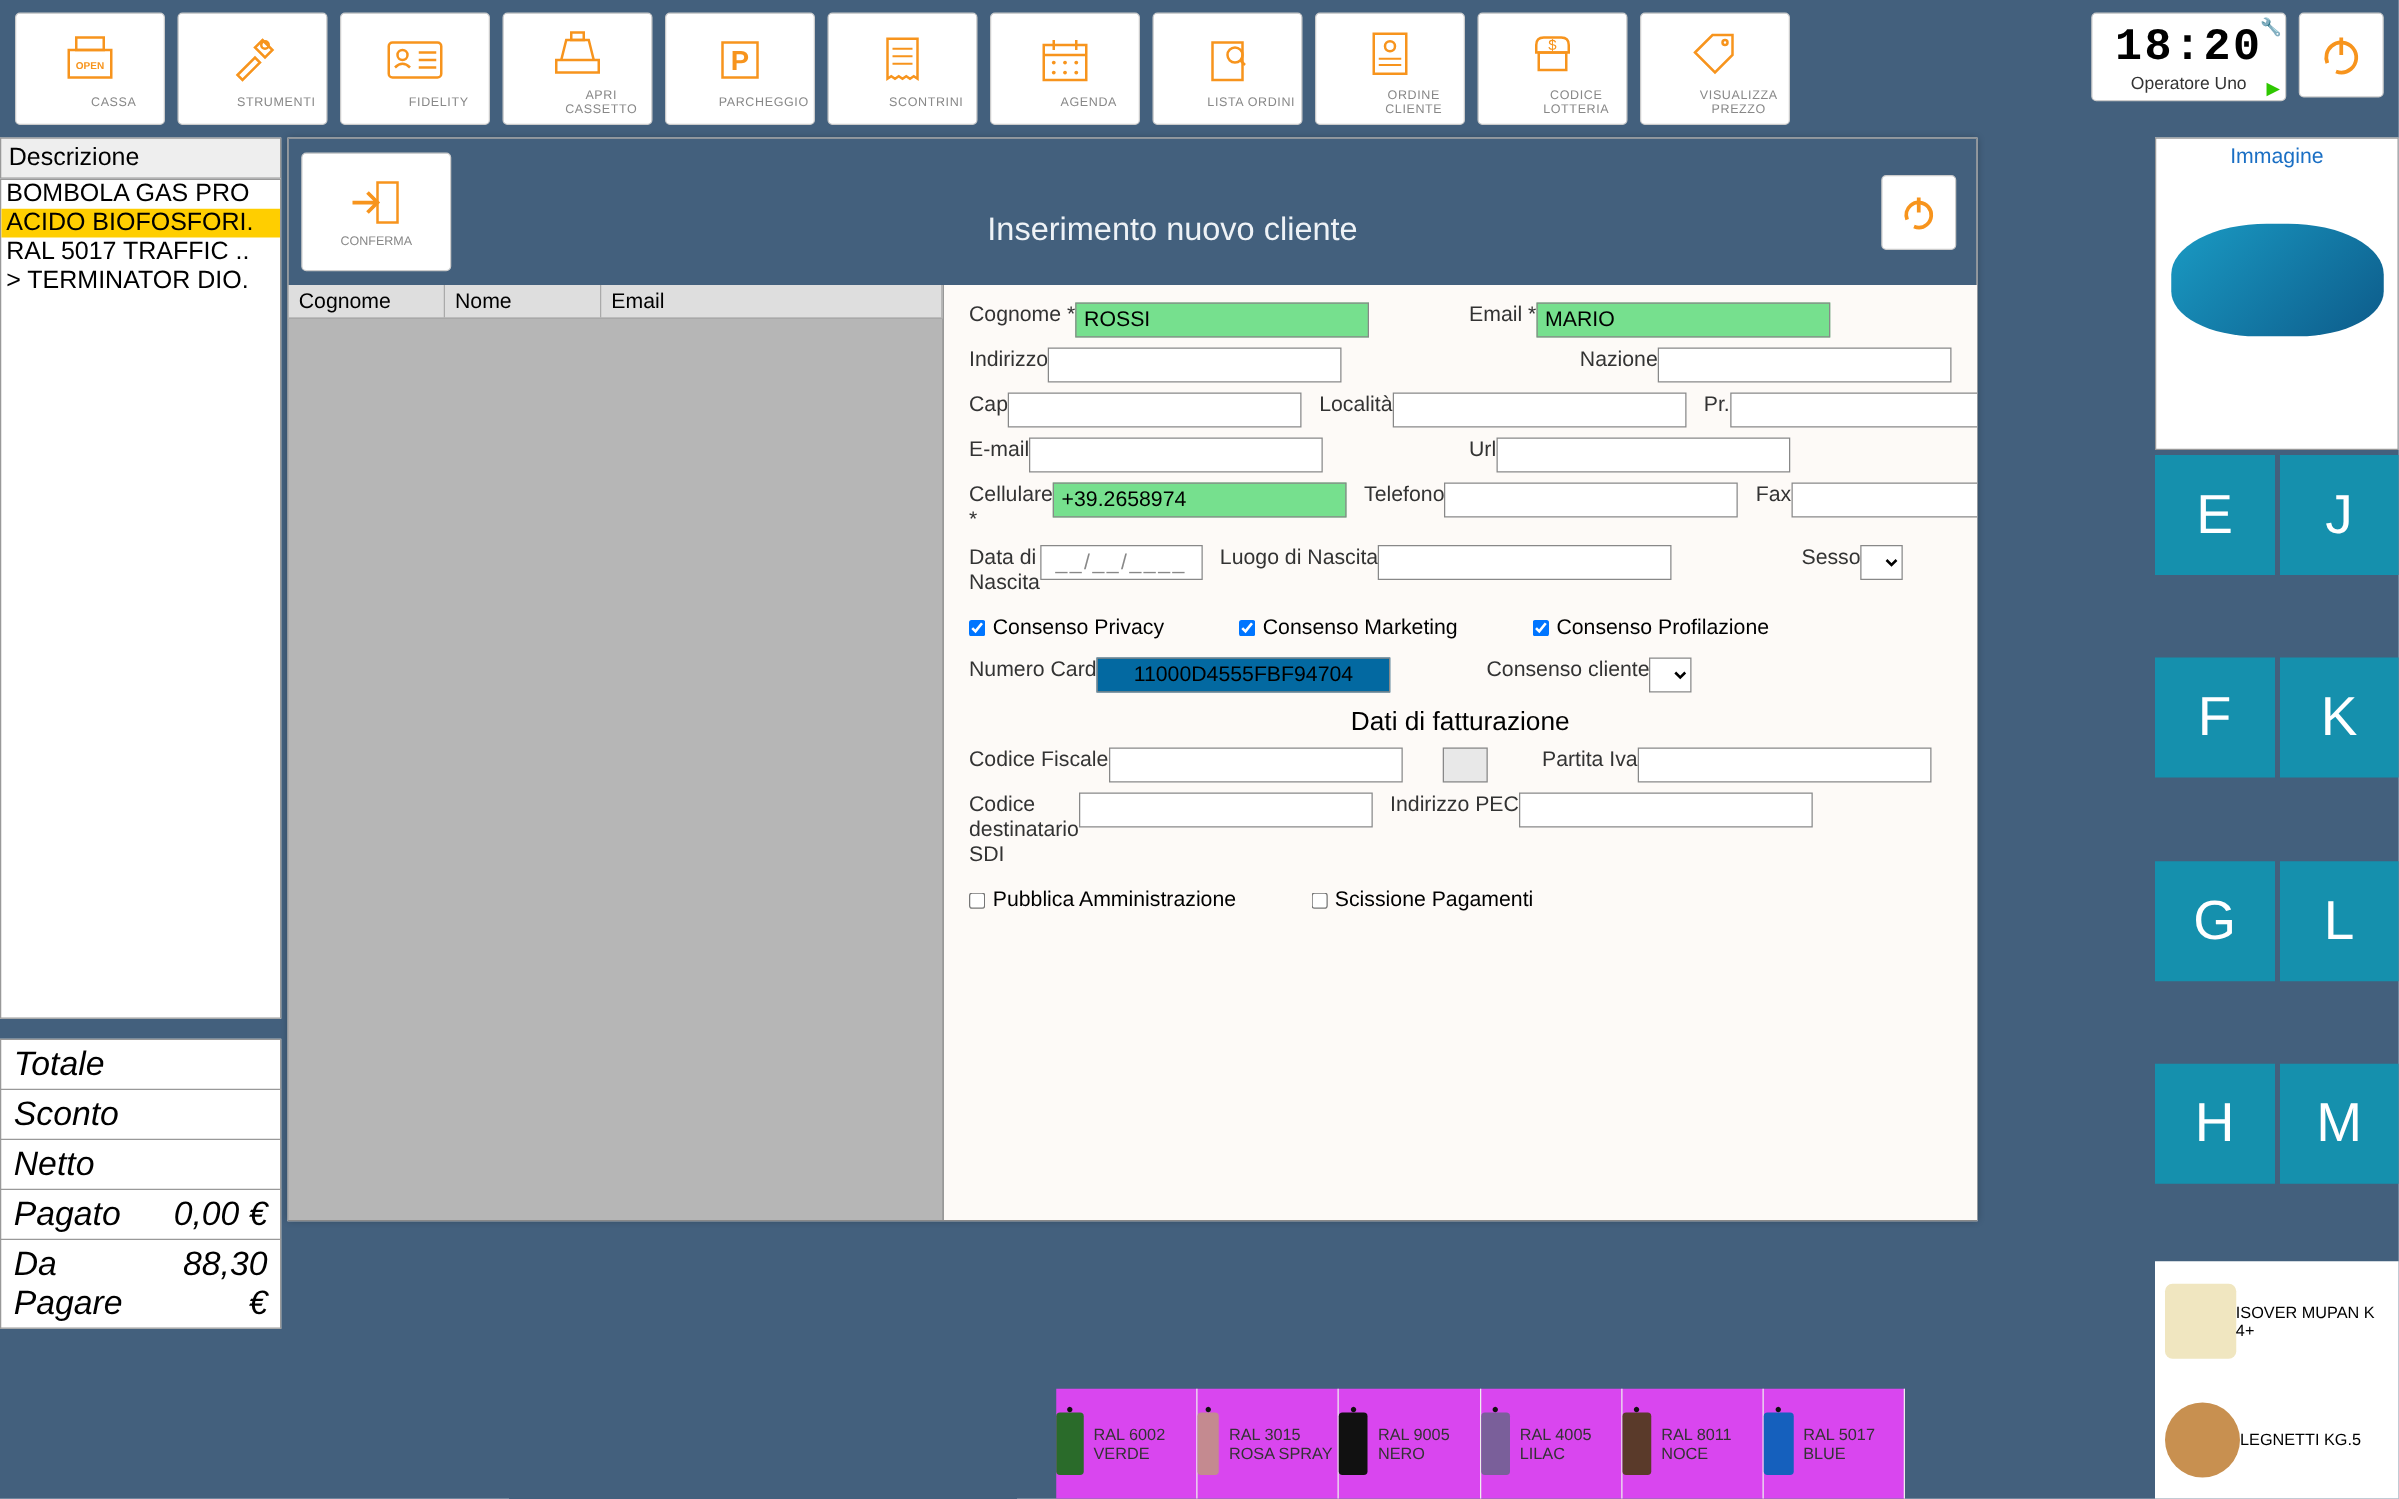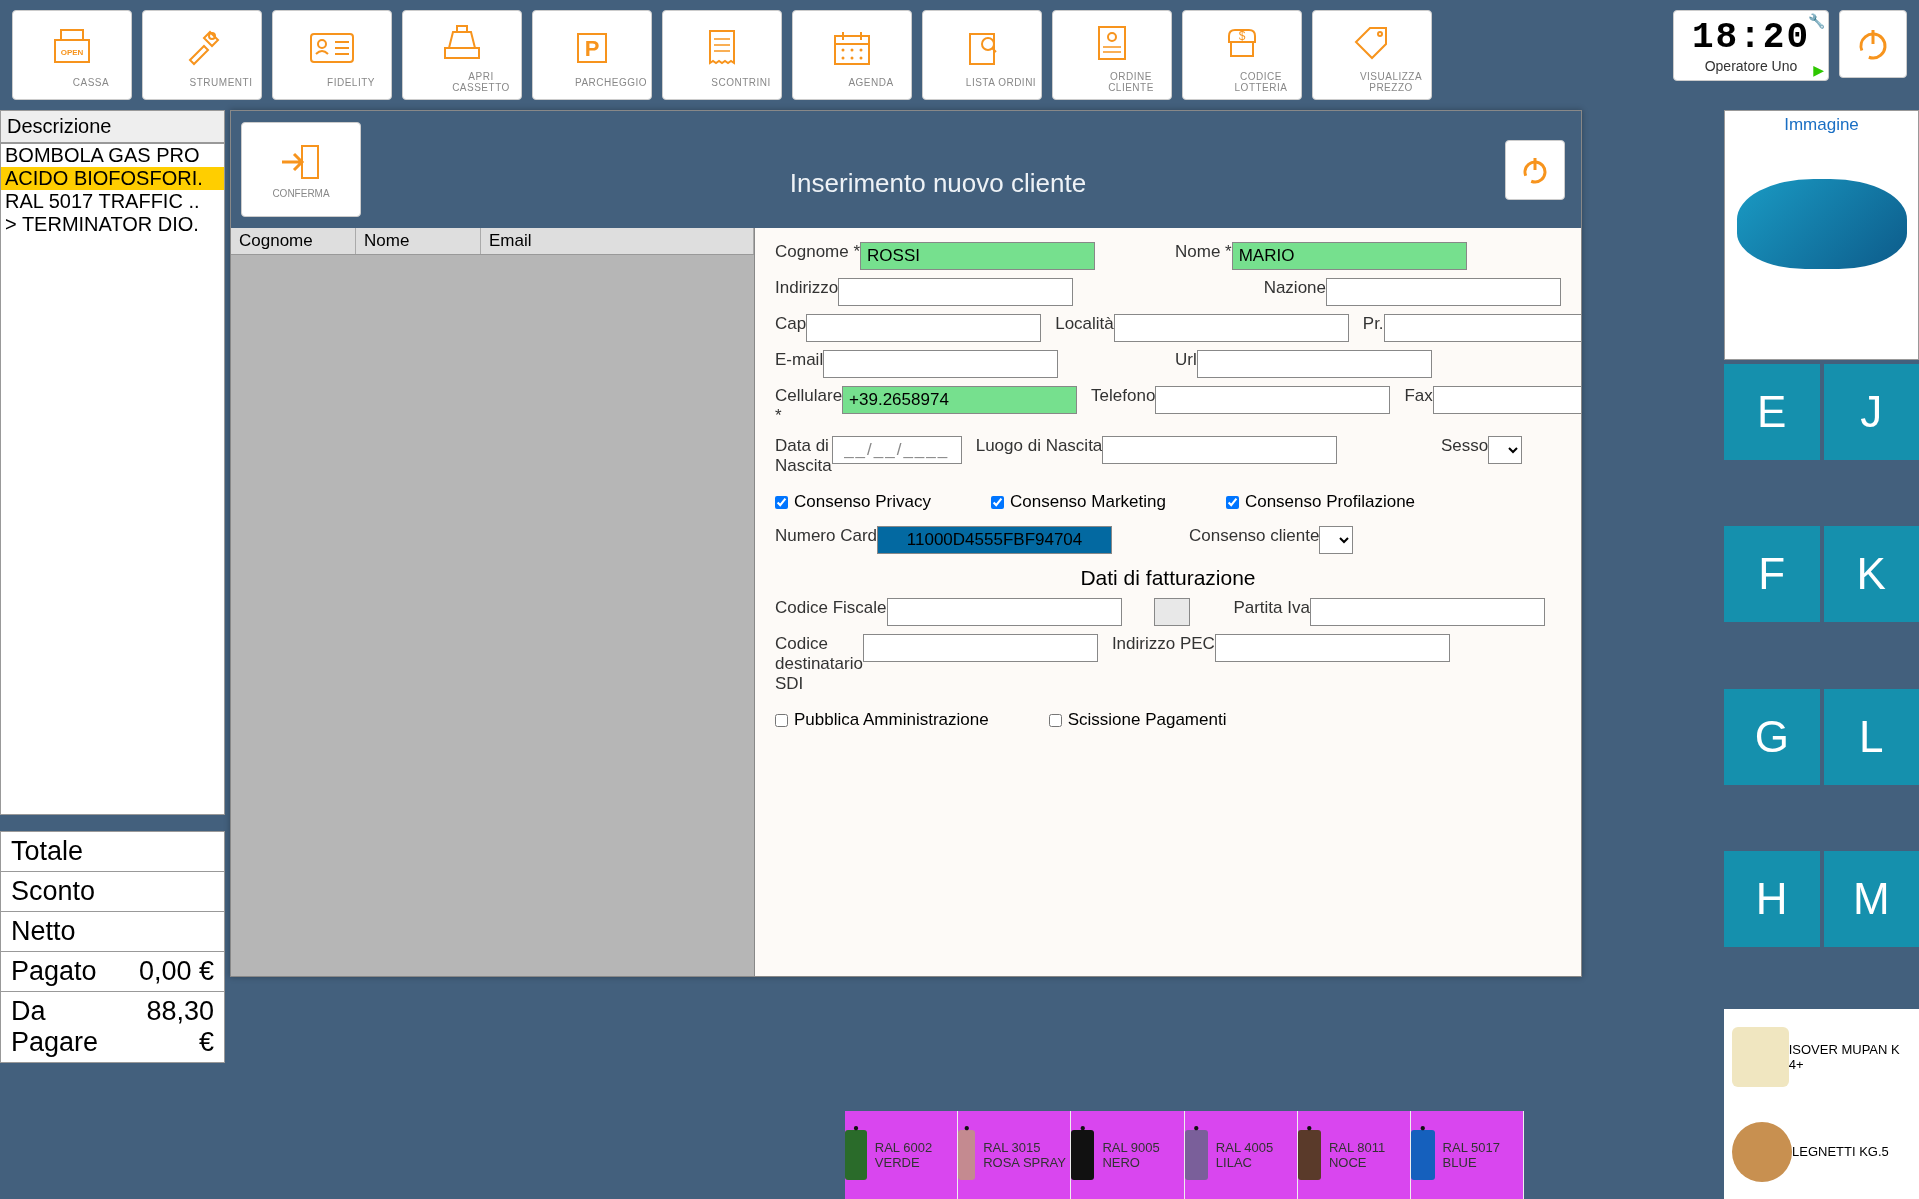--- a/index.html
+++ b/index.html
@@ -24,21 +24,21 @@
 .right-col { width: 195px; display: flex; flex-direction: column; }
 
 
 .desc-head { background: #eee; border: 1px solid #999; padding: 4px 6px; font-size: 20px; }
 .desc-list { background: #fff; border: 1px solid #999; flex: 0 0 672px; overflow: hidden; }
 .desc-item { padding: 0px 4px; font-size: 20px; white-space: nowrap; overflow: hidden; }
 .desc-item.selected { background: #ffce00; }
 
 
 .totals { background: #fff; border-top: 1px solid #999; }
-.totals-row { display: flex; justify-content: space-between; padding: 4px 10px; border: 1px solid #999; border-top: none; font-size: 27px; }
+.totals-row { display: flex; justify-content: space-between; padding: 4px 10px; border: 1px solid #999; border-top: none; font-size: 27px; font-style: italic; }
 .totals-row .val { text-align: right; }
 
 
 .center { flex: 1; position: relative; }
 .modal { position: absolute; left: 5px; top: 0; width: 1352px; height: 867px; background: #fff; border: 1px solid #888; box-shadow: 0 0 6px rgba(0,0,0,0.3); z-index: 10; }
 .modal-header { background: #43607d; color: #fff; height: 117px; display: flex; align-items: center; }
 .confirm-btn { background: #fff; border: 1px solid #ccc; border-radius: 4px; width: 120px; height: 95px; margin: 10px; display: flex; flex-direction: column; align-items: center; justify-content: center; cursor: pointer; }
 .confirm-btn .icon { font-size: 40px; color: #f7941d; }
 .confirm-btn .label { font-size: 10px; color: #888; margin-top: 4px; }
 .modal-title { flex: 1; text-align: center; font-size: 26px; color: #eef2f6; margin-top: 28px; }
@@ -281,21 +281,21 @@
             <span style="flex:1">Email</span>
           </div>
         </div>
         <div class="modal-form">
           <div class="form-row">
             <div class="form-group">
                 <label>Cognome *</label>
                 <input class="green" value="ROSSI" style="">
               </div>
             <div class="form-group">
-                <label>Nome *</label>
+                <label>Email *</label>
                 <input class="green" value="MARIO" style="">
               </div>
           </div>
           <div class="form-row">
             <div class="form-group" style="flex:2.2">
                 <label>Indirizzo</label>
                 <input style="">
               </div>
             <div class="form-group">
                 <label>Nazione</label>

